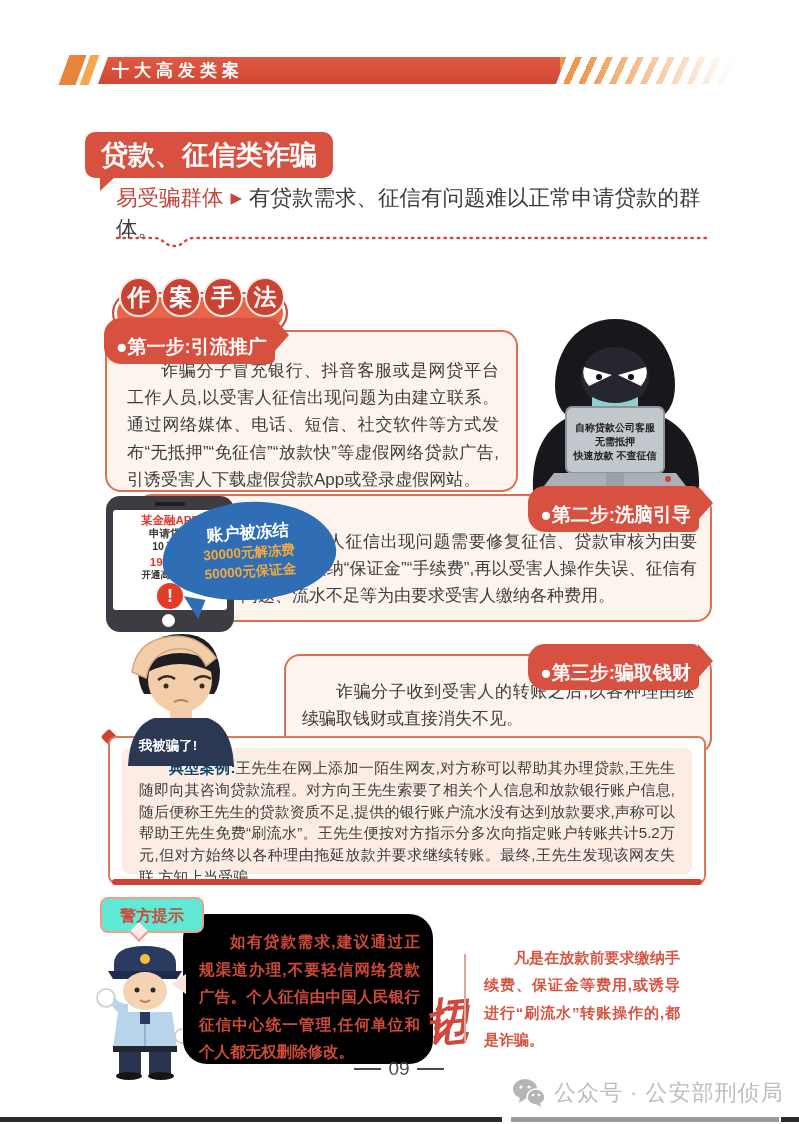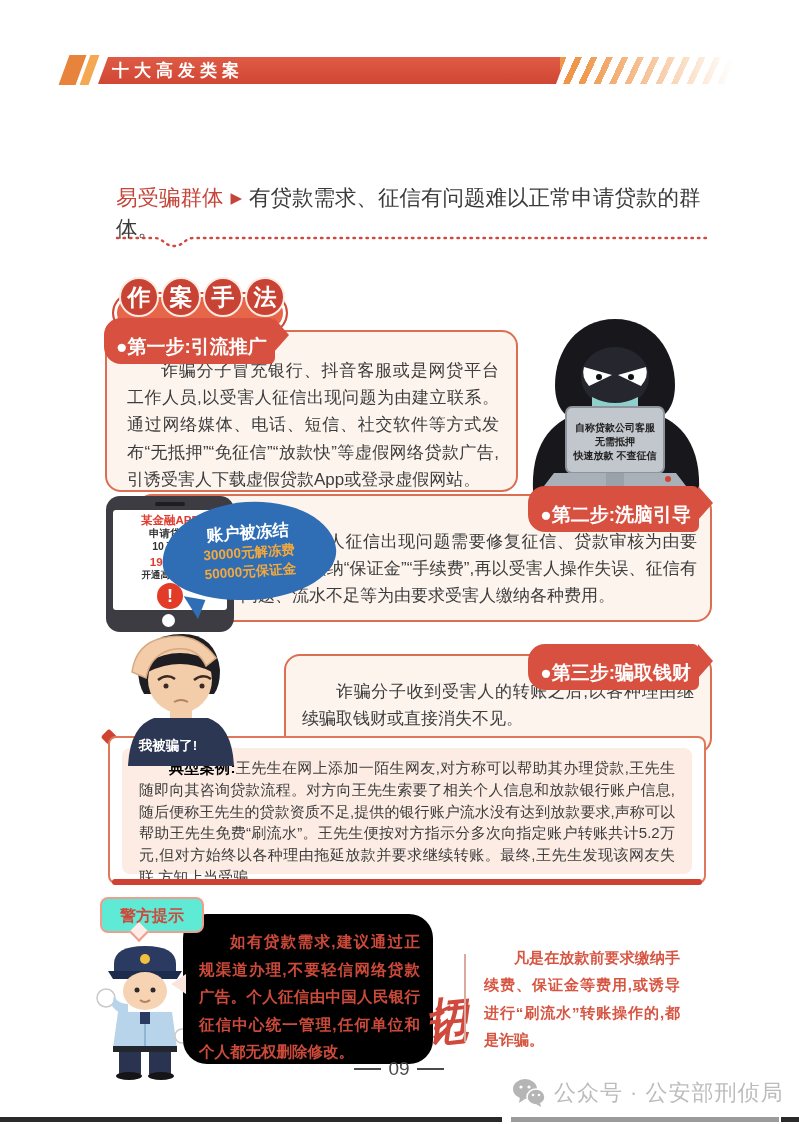--- a/index.html
+++ b/index.html
@@ -86,21 +86,21 @@
   .victim{position:absolute;left:98px;top:626px;z-index:6;}
 
   
   .case-outer{position:absolute;left:108px;top:736px;width:598px;height:148px;border:2px solid #e0795c;
       border-radius:8px;background:#fff;box-sizing:border-box;}
   .case-corner{position:absolute;left:103px;top:731px;width:12px;height:12px;background:#cf4232;
       border-radius:3px;transform:rotate(45deg);}
   .case-inner{position:absolute;left:122px;top:748px;width:570px;height:126px;background:#fcece4;
       border-radius:8px;box-sizing:border-box;padding:9px 17px;font-size:15px;color:#3d3d3d;
       line-height:1.45;text-align:justify;text-indent:2em;font-weight:500;}
-  .case-label{color:#000000;font-weight:bold;}
+  .case-label{color:#0c4a6e;font-weight:bold;}
   .case-bottombar{position:absolute;left:112px;top:879px;width:590px;height:6px;background:#cf4232;border-radius:3px;}
 
   
   .police-label{position:absolute;left:100px;top:897px;width:104px;height:36px;background:#5eead4;
       border:2px solid #ef9e8d;border-radius:8px;color:#d0473a;font-size:16px;font-weight:bold;
       text-align:center;line-height:34px;box-sizing:border-box;z-index:8;}
   .police-label::after{content:"";position:absolute;left:30px;bottom:-8px;width:12px;height:12px;
       background:#fdece7;border-right:2px solid #ef9e8d;border-bottom:2px solid #ef9e8d;transform:rotate(45deg);}
   .officer{position:absolute;left:92px;top:934px;}
   .police-bubble{position:absolute;left:183px;top:914px;width:250px;height:150px;background:#000000;
@@ -130,20 +130,21 @@
 </head>
 <body>
 
 <div class="page">
 
   <div class="hdr-slash hdr-slash1"></div>
   <div class="hdr-slash hdr-slash2"></div>
   <div class="hdr-banner">十大高发类案</div>
   <div class="hdr-stripes"></div>
 
+  <div class="title-bubble">贷款、征信类诈骗</div>
 
   <div class="audience">
     <span class="aud-label">易受骗群体</span><span class="aud-arrow">▶</span><span>有贷款需求、征信有问题难以正常申请贷款的群体。</span>
   </div>
   <svg class="dotted-sep" width="598" height="16">
     <path d="M3,4 L40,4 C50,4 50,12 60,12 C70,12 70,4 80,4 L595,4" fill="none" stroke="#cf4a3c" stroke-width="2.4" stroke-linecap="round" stroke-dasharray="1.5,5"></path>
   </svg>
 
   <div class="method-pill"></div>
   <div class="method-chars">

